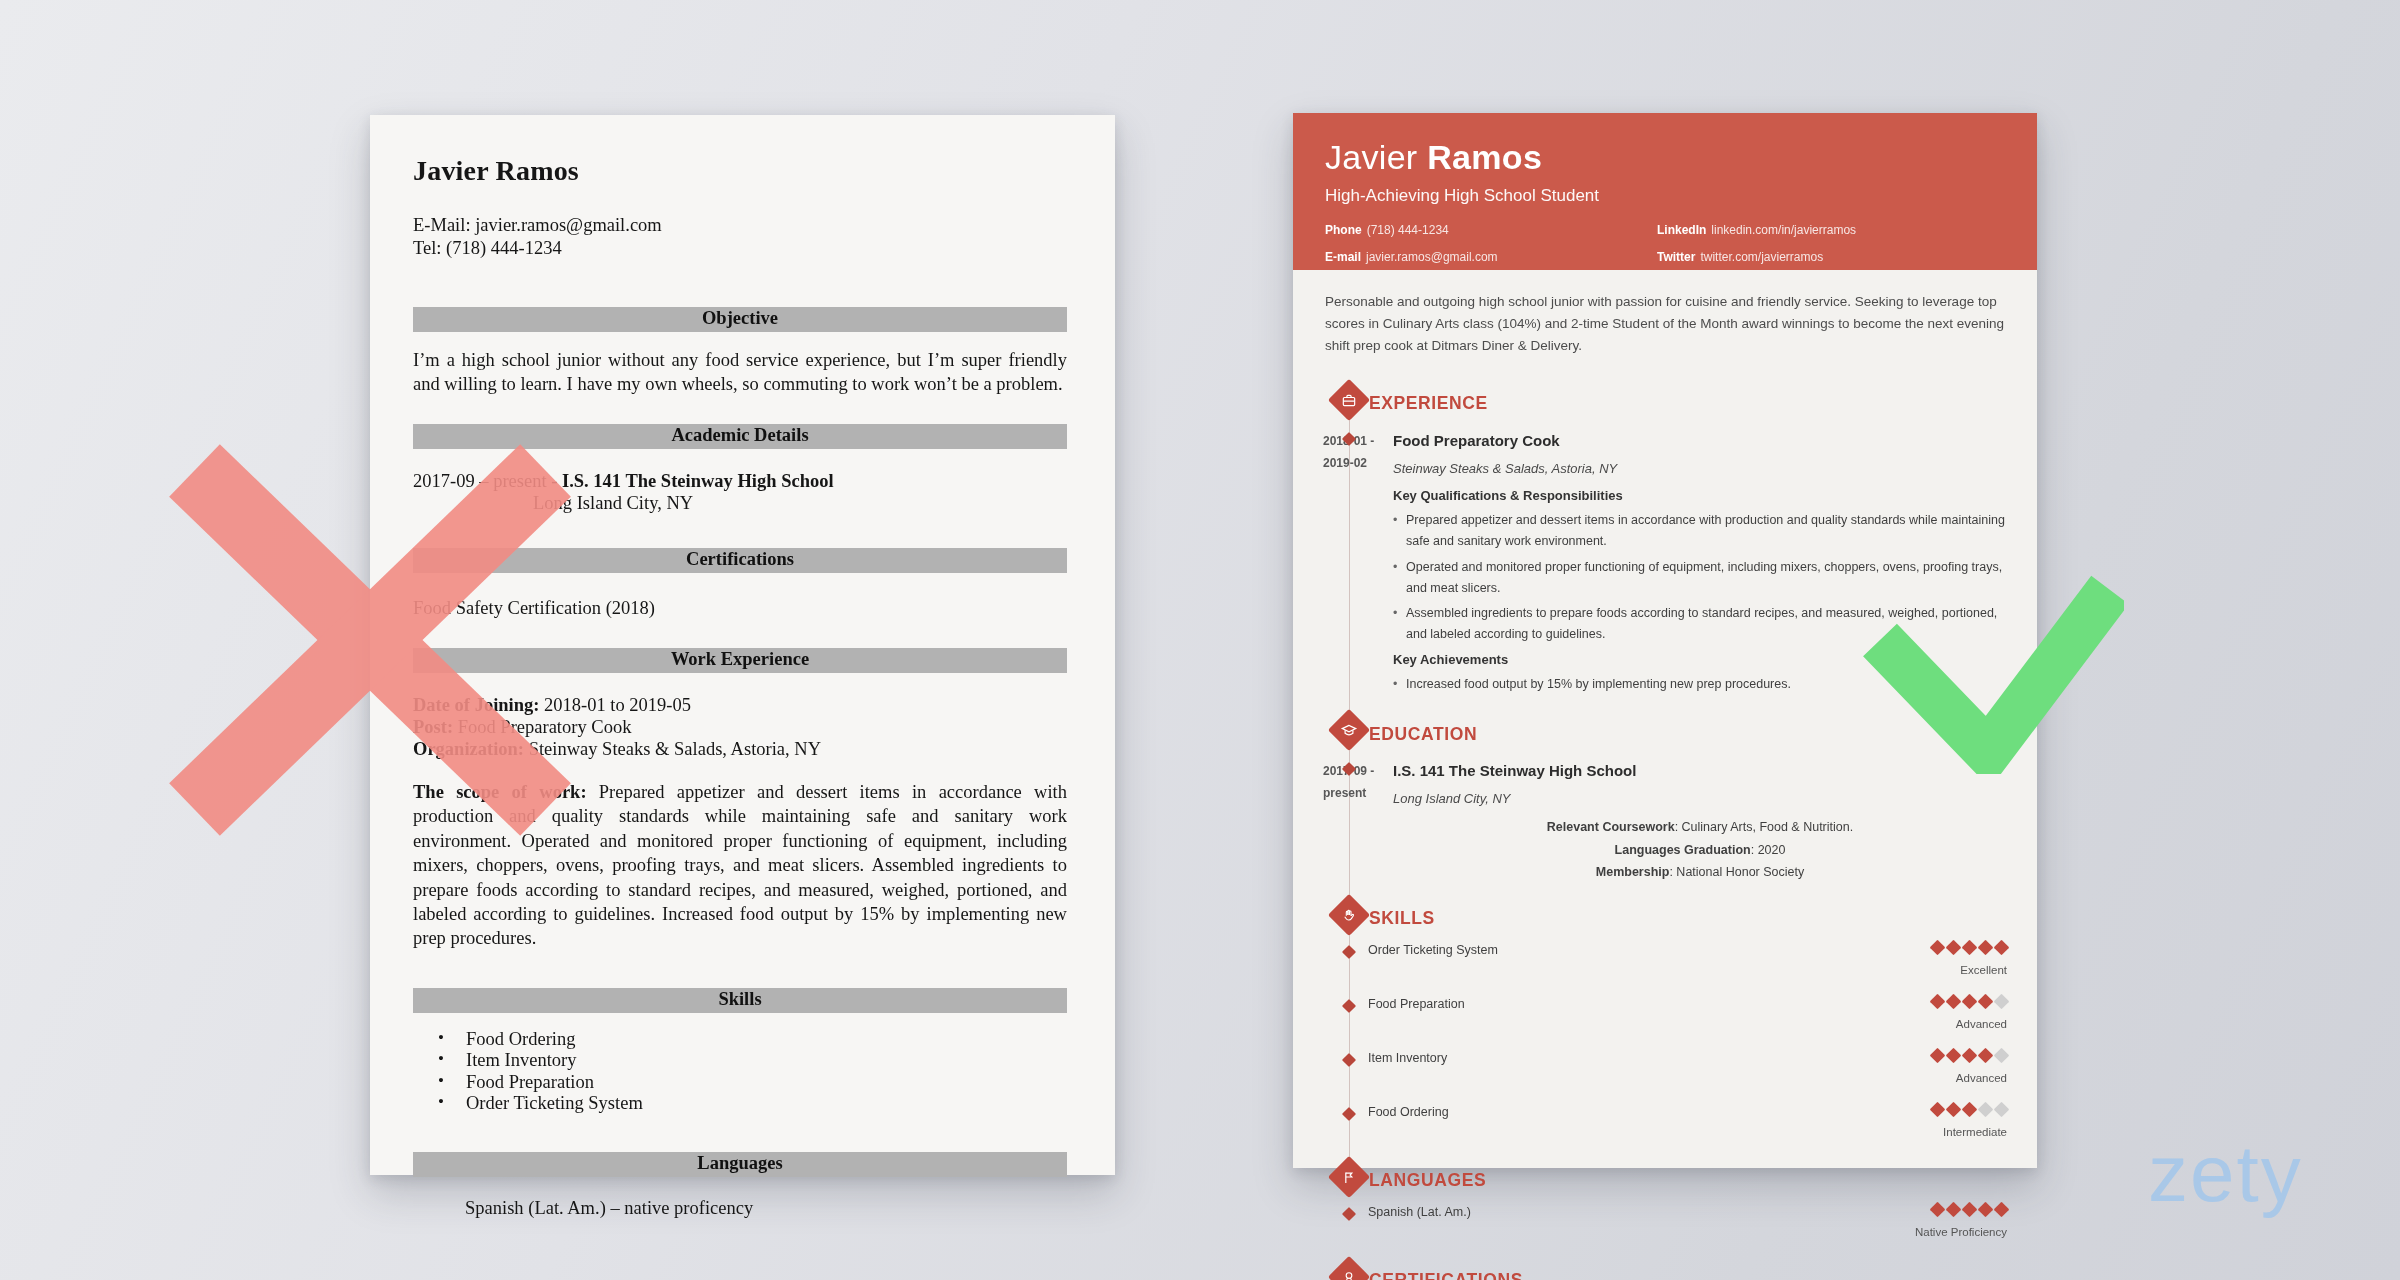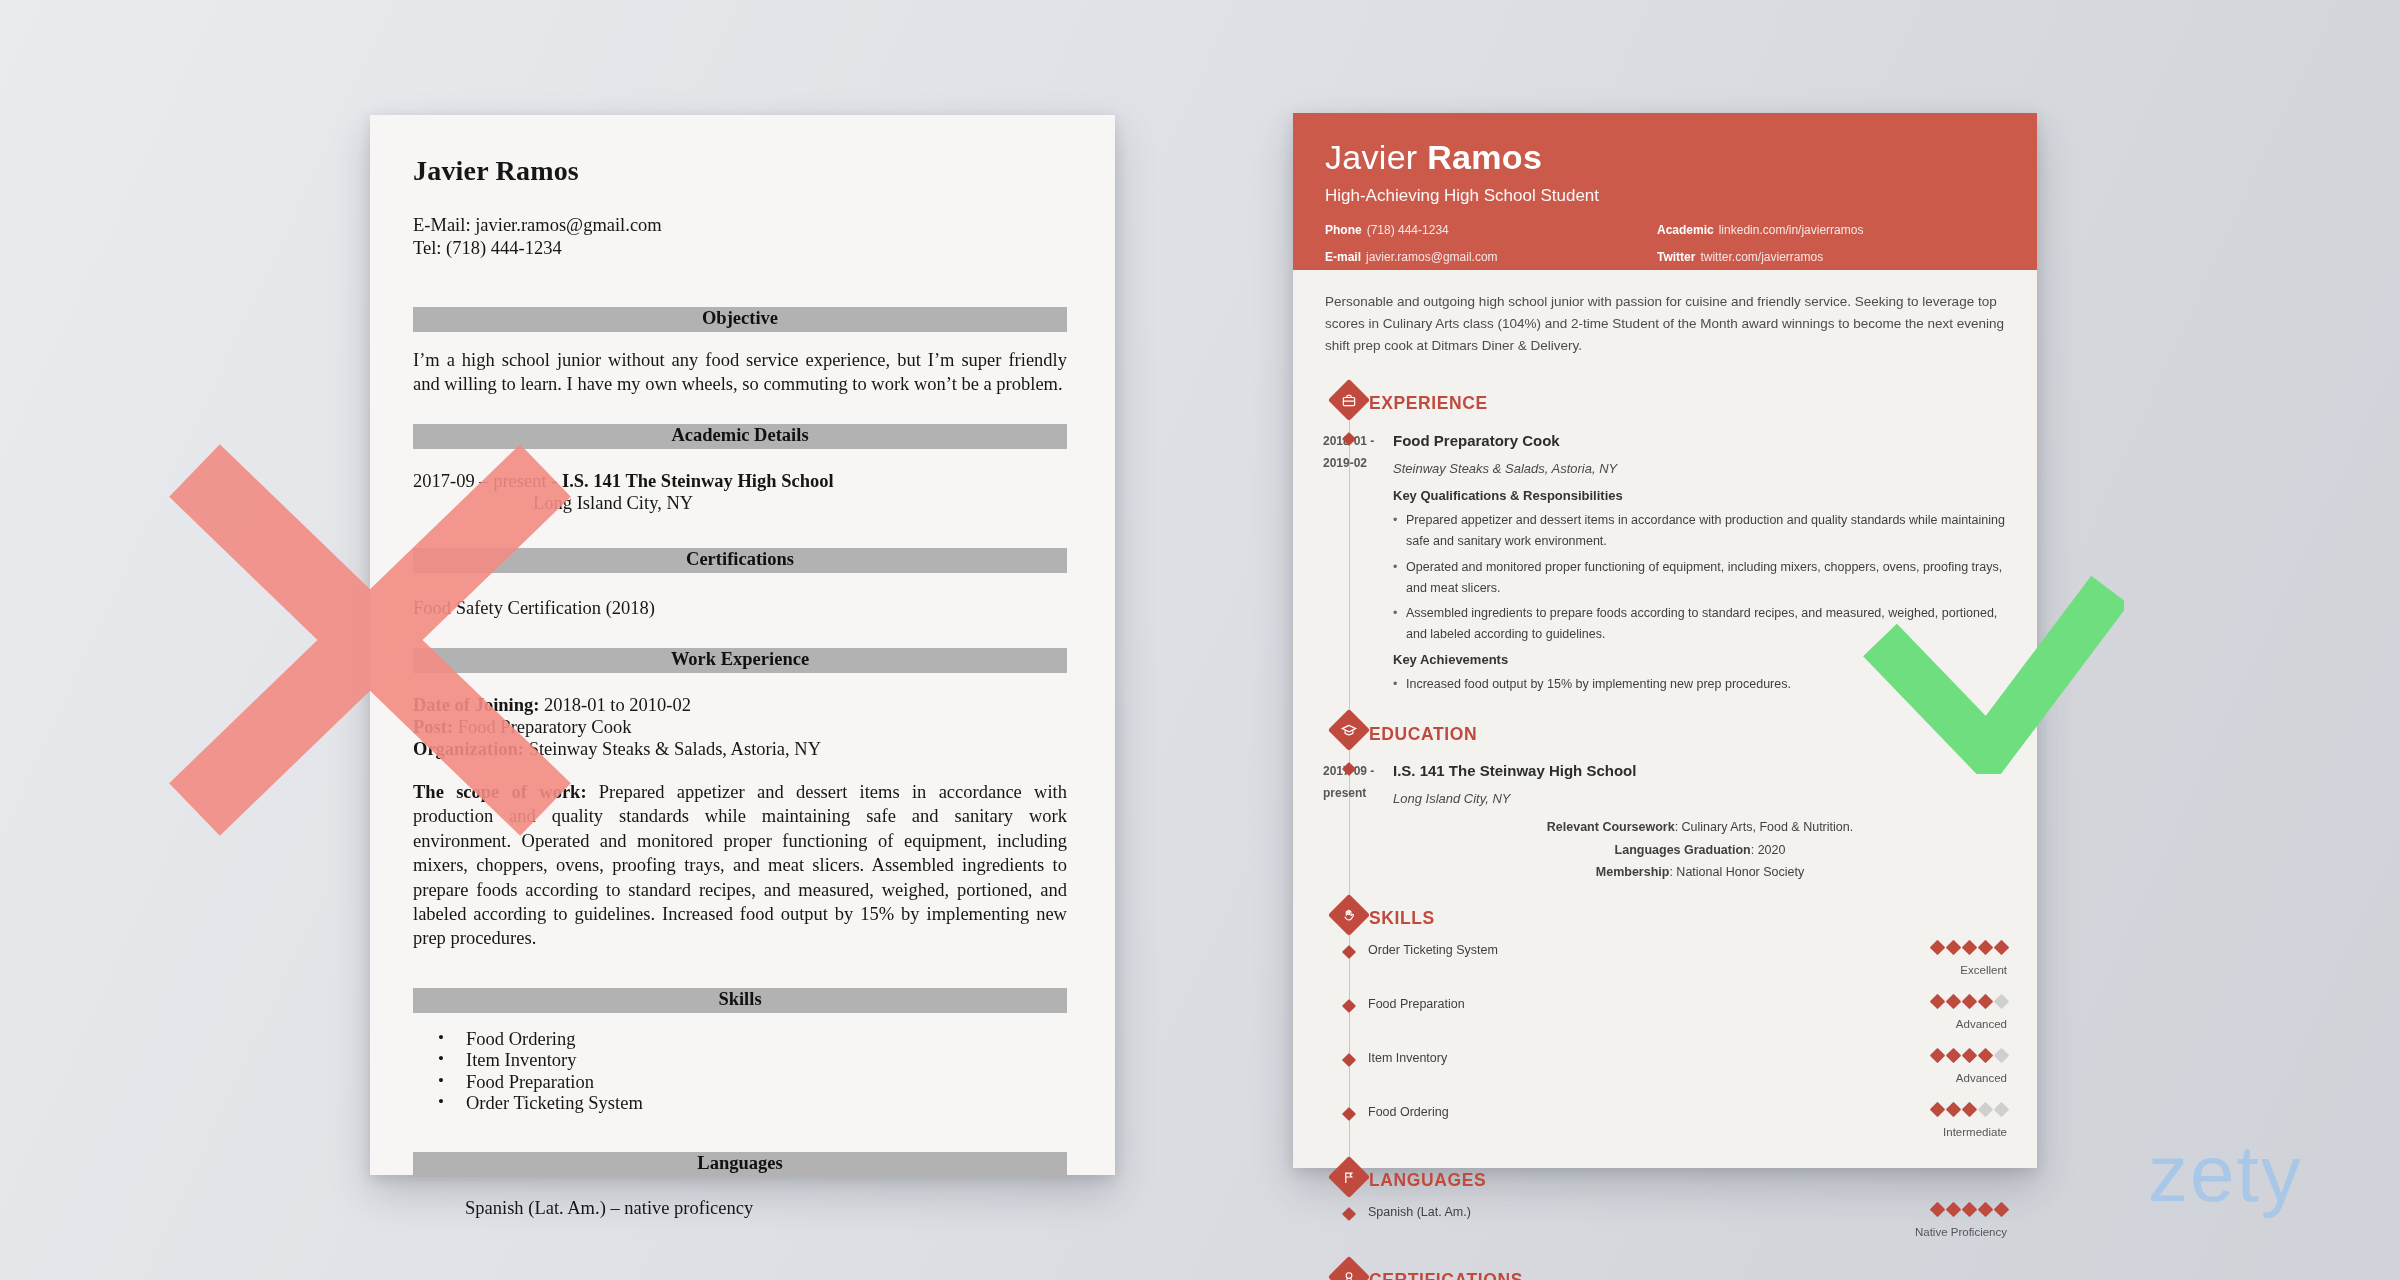--- a/index.html
+++ b/index.html
@@ -129,21 +129,21 @@
     <div class="lp-academic">
       <div><span>2017-09 – present - </span><b class="lbl">I.S. 141 The Steinway High School</b></div>
       <div class="loc">Long Island City, NY</div>
     </div>
 
     <div class="lp-bar certs">Certifications</div>
     <div class="lp-certtext">Food Safety Certification (2018)</div>
 
     <div class="lp-bar work">Work Experience</div>
     <div class="lp-fields">
-      <div><b class="lbl">Date of Joining:</b><span> 2018-01 to 2010-02</span></div>
+      <div><b class="lbl">Date of Joining:</b><span> 2018-01 to 2019-05</span></div>
       <div><b class="lbl">Post:</b><span> Food Preparatory Cook</span></div>
       <div><b class="lbl">Organization:</b><span> Steinway Steaks &amp; Salads, Astoria, NY</span></div>
     </div>
     <div class="lp-scope"><b class="lbl">The scope of work:</b><span> Prepared appetizer and dessert items in accordance with production and quality standards while maintaining safe and sanitary work environment. Operated and monitored proper functioning of equipment, including mixers, choppers, ovens, proofing trays, and meat slicers. Assembled ingredients to prepare foods according to standard recipes, and measured, weighed, portioned, and labeled according to guidelines. Increased food output by 15% by implementing new prep procedures.</span></div>
 
     <div class="lp-bar skills">Skills</div>
     <ul class="lp-list">
       <li>Food Ordering</li>
       <li>Item Inventory</li>
       <li>Food Preparation</li>
@@ -153,21 +153,21 @@
     <div class="lp-bar langs">Languages</div>
     <div class="lp-langtext">Spanish (Lat. Am.) – native proficency</div>
   </div>
 
   <div class="page rp">
     <div class="band">
       <div class="band-name"><span>Javier</span> <b>Ramos</b></div>
       <div class="band-sub">High-Achieving High School Student</div>
       <div class="band-contacts">
         <div><b>Phone</b><span>(718) 444-1234</span></div>
-        <div><b>Academic</b><span>linkedin.com/in/javierramos</span></div>
+        <div><b>LinkedIn</b><span>linkedin.com/in/javierramos</span></div>
         <div><b>E-mail</b><span>javier.ramos@gmail.com</span></div>
         <div><b>Twitter</b><span>twitter.com/javierramos</span></div>
       </div>
     </div>
 
     <div class="rp-summary">Personable and outgoing high school junior with passion for cuisine and friendly service. Seeking to leverage top scores in Culinary Arts class (104%) and 2-time Student of the Month award winnings to become the next evening shift prep cook at Ditmars Diner &amp; Delivery.</div>
 
     <div class="rp-sections">
       <div class="rail"></div>
 

